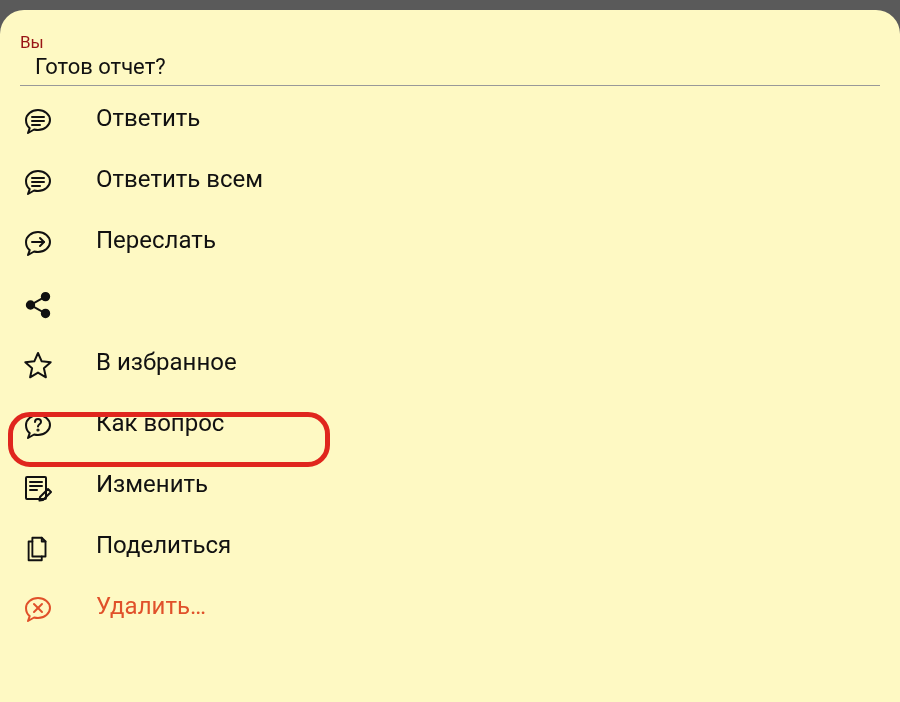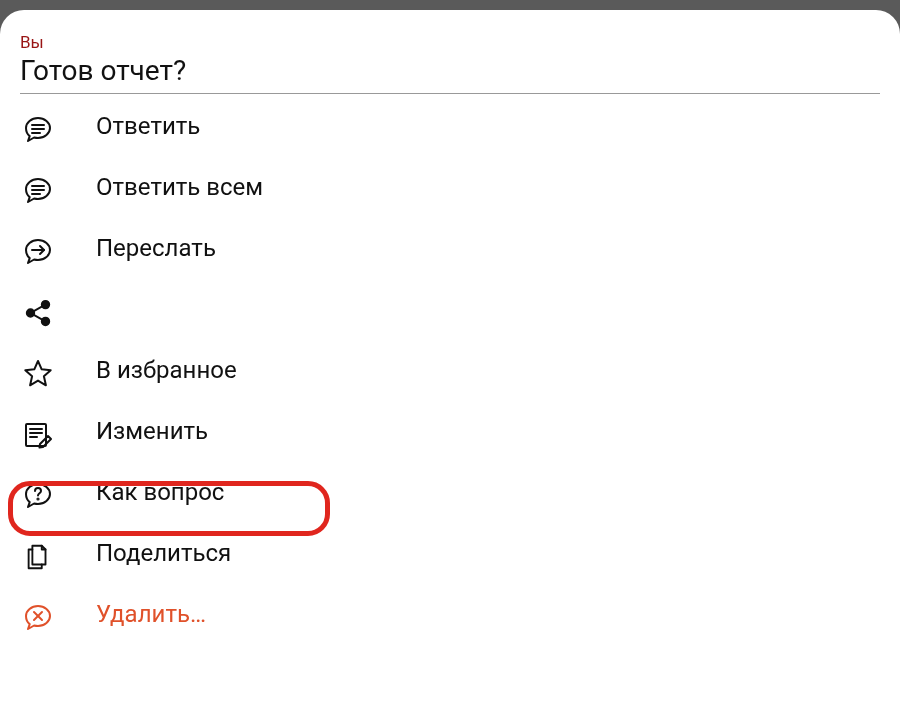--- a/index.html
+++ b/index.html
@@ -8,39 +8,40 @@
       padding: 0;
     }
     body {
       font-family: -apple-system, BlinkMacSystemFont, "Segoe UI", Roboto, Arial, sans-serif;
       background: #5a5a5a;
       width: 900px;
       height: 702px;
       overflow: hidden;
     }
     .sheet {
-      background: #ffffff;
+      background: #fef9c3;
       margin-top: 10px;
       border-radius: 24px 24px 0 0;
       padding: 22px 20px 0 20px;
       height: 692px;
     }
     .header {
       border-bottom: 1px solid #999;
       padding-bottom: 6px;
       margin-bottom: 18px;
     }
     .sender {
       font-size: 17px;
       color: #991515;
       margin-bottom: 2px;
     }
     .message {
-      font-size: 28px;
+      font-size: 22px;
       color: #111;
+      margin-left: 15px;
     }
     .menu {
       list-style: none;
     }
     .menu-item {
       display: flex;
       height: 61px;
       position: relative;
     }
     .icon-wrap {
@@ -141,45 +142,45 @@
     <li class="menu-item">
       <span class="icon-wrap">
         <svg width="32" height="32" viewBox="0 0 32 32">
           <path d="M16 3l3.7 8.3 9 .9-6.8 6.1 2 9L16 22.6 8.1 27.3l2-9-6.8-6.1 9-.9z"></path>
         </svg>
       </span>
       <span class="label">В избранное</span>
     </li>
 
     <li class="menu-item">
+      <div class="highlight-ring"></div>
+      <span class="icon-wrap">
+        <svg width="32" height="32" viewBox="0 0 32 32">
+          <path d="M4 14c0-5.5 5.4-10 12-10s12 4.5 12 10-5.4 10-12 10c-1.4 0-2.7-.2-3.9-.5L6 27l1.7-4.9C5.4 20.3 4 17.3 4 14z"></path>
+          <path d="M13 11a3 3 0 0 1 6 0c0 2-3 2.5-3 4.5"></path>
+          <circle cx="16" cy="19" r="0.6" fill="#111"></circle>
+        </svg>
+      </span>
+      <span class="label">Как вопрос</span>
+    </li>
+
+    <li class="menu-item">
       <span class="icon-wrap">
         <svg width="32" height="32" viewBox="0 0 32 32">
           <rect x="4" y="5" width="20" height="22" rx="1"></rect>
           <line x1="8" y1="10" x2="20" y2="10"></line>
           <line x1="8" y1="14" x2="20" y2="14"></line>
           <line x1="8" y1="18" x2="15" y2="18"></line>
           <path d="M18 25l8-8 3 3-8 8-3.5.5z"></path>
         </svg>
       </span>
       <span class="label">Изменить</span>
     </li>
 
     <li class="menu-item">
-      <div class="highlight-ring"></div>
-      <span class="icon-wrap">
-        <svg width="32" height="32" viewBox="0 0 32 32">
-          <path d="M4 14c0-5.5 5.4-10 12-10s12 4.5 12 10-5.4 10-12 10c-1.4 0-2.7-.2-3.9-.5L6 27l1.7-4.9C5.4 20.3 4 17.3 4 14z"></path>
-          <path d="M13 11a3 3 0 0 1 6 0c0 2-3 2.5-3 4.5"></path>
-          <circle cx="16" cy="19" r="0.6" fill="#111"></circle>
-        </svg>
-      </span>
-      <span class="label">Как вопрос</span>
-    </li>
-
-    <li class="menu-item">
       <span class="icon-wrap">
         <svg width="30" height="32" viewBox="0 0 32 32">
           <path d="M10 4h10l4 4v16H10z"></path>
           <path d="M20 4v4h4"></path>
           <path d="M10 8H6v20h14v-4"></path>
         </svg>
       </span>
       <span class="label">Поделиться</span>
     </li>
 

